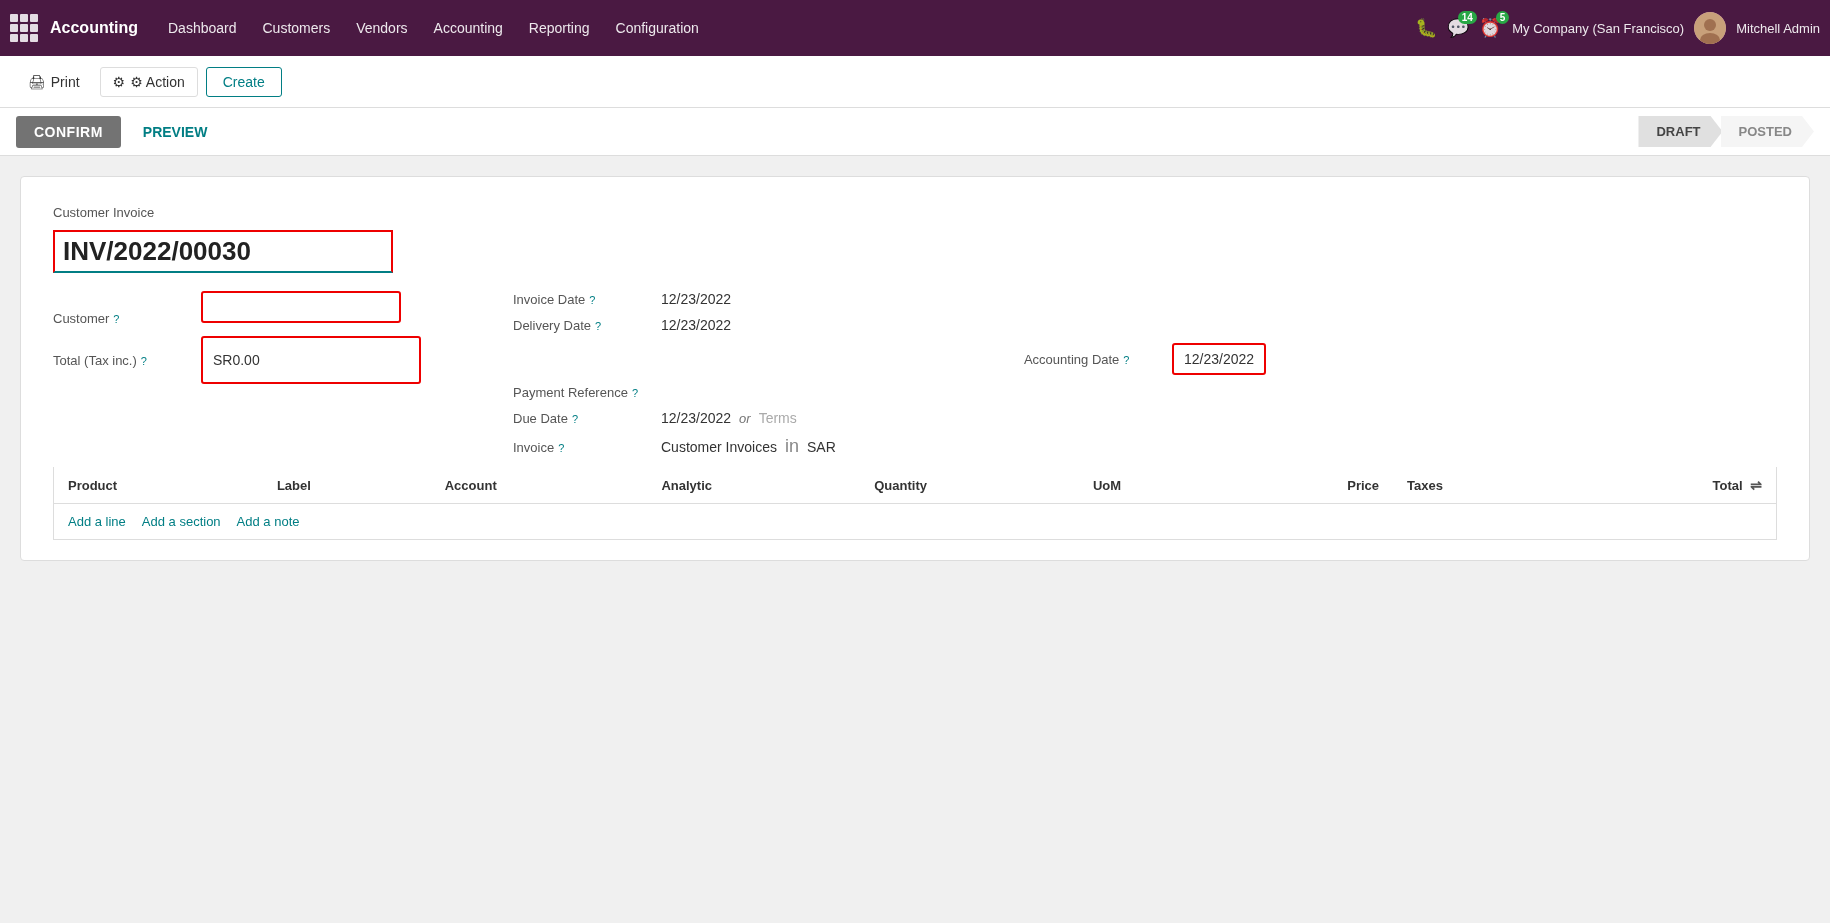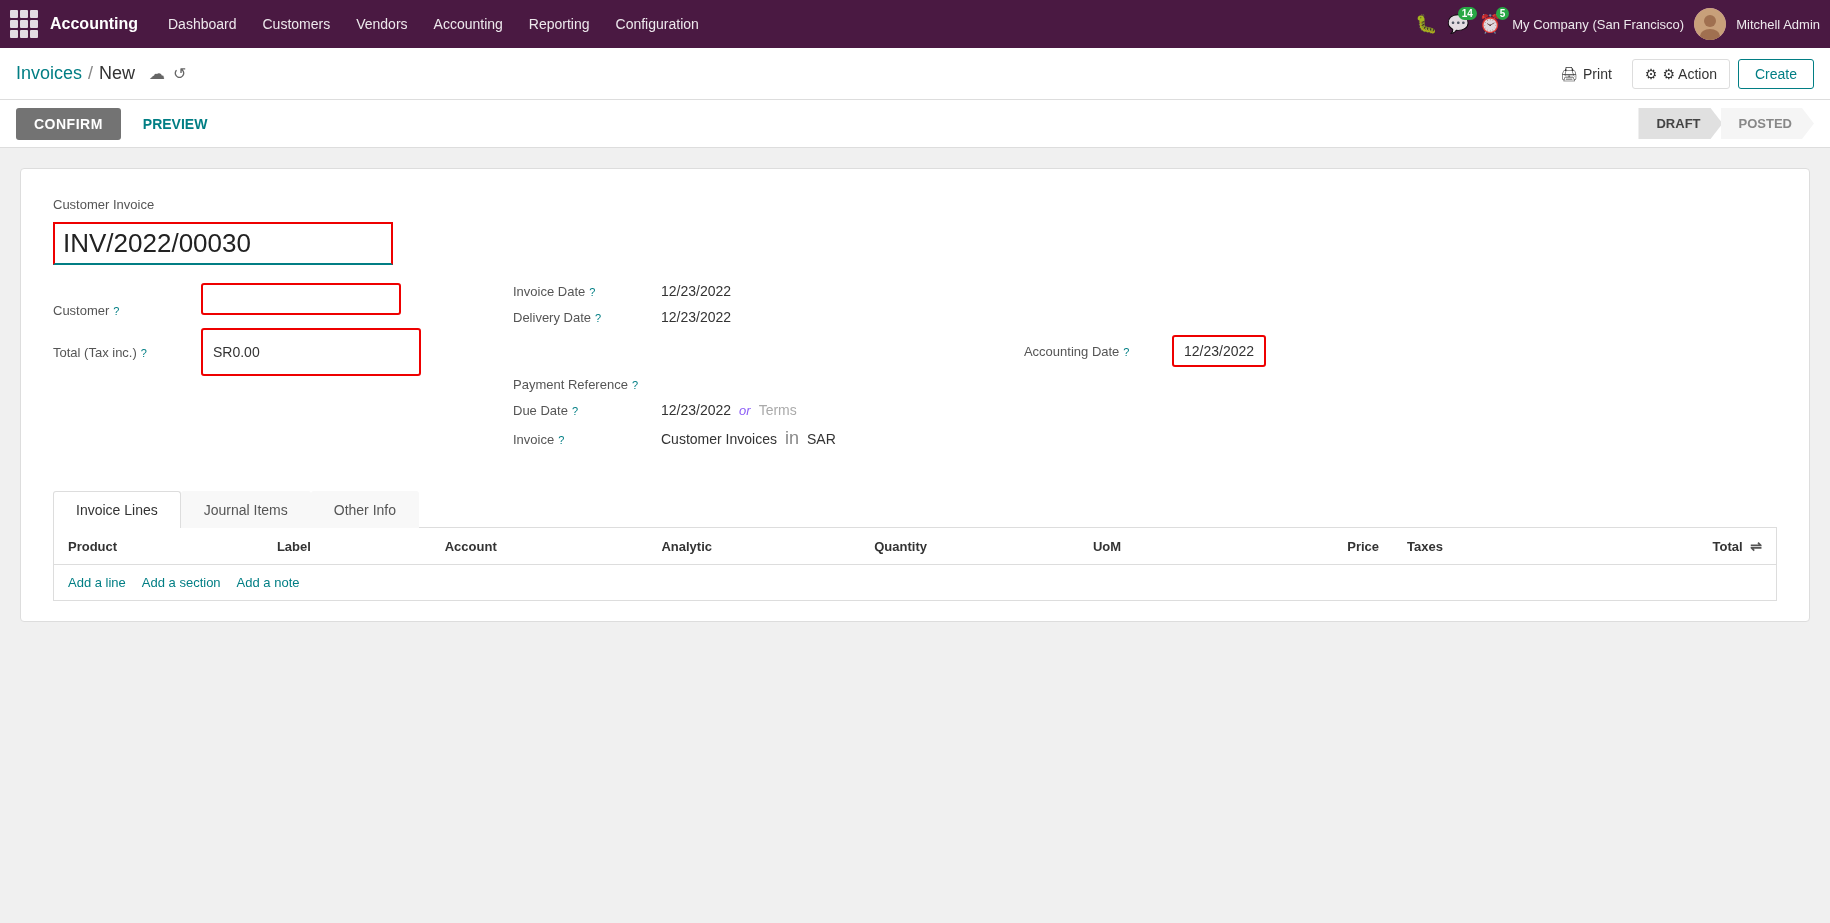--- a/index.html
+++ b/index.html
@@ -4,21 +4,21 @@
   <style>
     * { box-sizing: border-box; margin: 0; padding: 0; }
     body { font-family: 'Segoe UI', Arial, sans-serif; font-size: 14px; background: #f0f0f0; color: #333; }
 
     
     .topnav {
       background: #4a1942;
       color: #fff;
       display: flex;
       align-items: center;
-      height: 48px;
+      height: 56px;
       padding: 0 10px;
       gap: 4px;
     }
     .topnav-logo {
       display: grid;
       grid-template-columns: repeat(3,8px);
       grid-template-rows: repeat(3,8px);
       gap: 2px;
       margin-right: 8px;
     }
@@ -134,21 +134,21 @@
       background: #fff;
       border: 1px solid #ddd;
       border-radius: 4px;
       padding: 28px 32px 20px;
     }
     .form-section-title { font-size: 13px; color: #555; margin-bottom: 10px; font-weight: 400; }
 
     
     .invoice-number-input {
       font-size: 26px;
-      font-weight: 400;
+      font-weight: 700;
       border: 2px solid #e00;
       border-bottom: 2px solid #017e84;
       padding: 4px 8px;
       width: 340px;
       outline: none;
       color: #222;
       margin-bottom: 18px;
     }
 
     
@@ -223,21 +223,21 @@
       color: #333;
       border-bottom: 1px solid #ddd;
       background: #fff;
     }
     .invoice-table th.right { text-align: right; }
     .table-actions { padding: 10px 14px; display: flex; gap: 16px; }
     .table-action-link { color: #017e84; font-size: 13px; cursor: pointer; }
 
     
     .in-label { font-size: 18px; color: #888; }
-    .or-label { font-size: 13px; color: #8b5cf6; font-style: italic; }
+    .or-label { font-size: 13px; color: #737373; font-style: italic; }
 
     .total-icon { cursor: pointer; font-size: 14px; color: #555; margin-left: 4px; }
   </style>
 </head>
 <body>
 
 <nav class="topnav">
   <div class="topnav-logo">
     <span></span>
       <span></span>
@@ -274,29 +274,20 @@
           <circle cx="16" cy="16" r="16" fill="#c8a07a"></circle>
           <circle cx="16" cy="13" r="6" fill="#a07050"></circle>
           <ellipse cx="16" cy="28" rx="10" ry="7" fill="#a07050"></ellipse>
         </svg>
     </div>
     <span class="topnav-username">Mitchell Admin</span>
   </div>
 </nav>
 
 <div class="breadcrumb-bar">
-  <div class="breadcrumb">
-    <span class="breadcrumb-link">Invoices</span>
-    <span class="breadcrumb-sep">/</span>
-    <span class="breadcrumb-current">New</span>
-    <div class="breadcrumb-icons">
-      <span class="breadcrumb-icon" title="Save manually">☁</span>
-      <span class="breadcrumb-icon" title="Discard">↺</span>
-    </div>
-  </div>
   <div class="breadcrumb-actions">
     <button class="btn-print">
       <span>🖨</span>
       <span>Print</span>
     </button>
     <button class="btn-action">
       <span>⚙</span>
       <span>⚙ Action</span>
     </button>
     <button class="btn-create">Create</button>
@@ -392,25 +383,20 @@
             <span class="field-help">?</span>
           </span>
           <span class="field-value">Customer Invoices</span>
           <span class="in-label">in</span>
           <span class="field-value">SAR</span>
         </div>
       </div>
     </div>
 
     
-    <div class="tabs-container">
-      <div class="tab active">Invoice Lines</div>
-      <div class="tab">Journal Items</div>
-      <div class="tab">Other Info</div>
-    </div>
 
     
     <div class="table-area">
       <table class="invoice-table">
         <thead>
           <tr>
             <th>Product</th>
             <th>Label</th>
             <th>Account</th>
             <th>Analytic</th>

